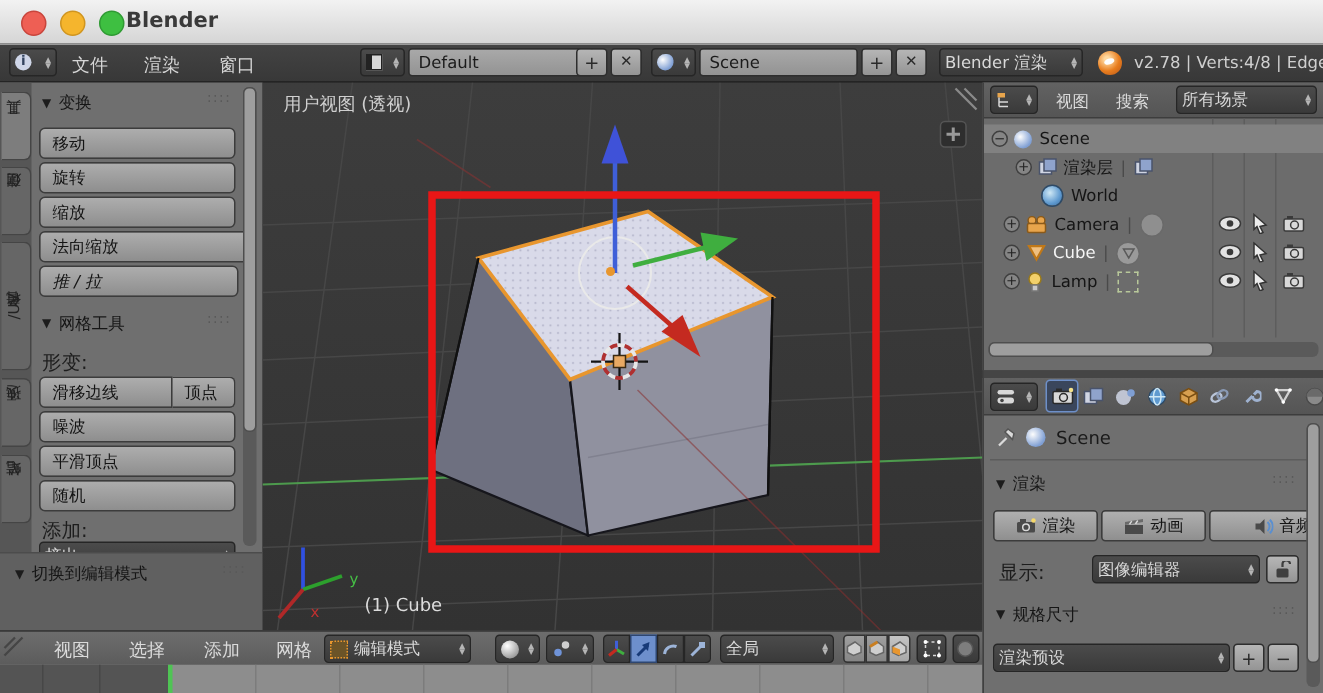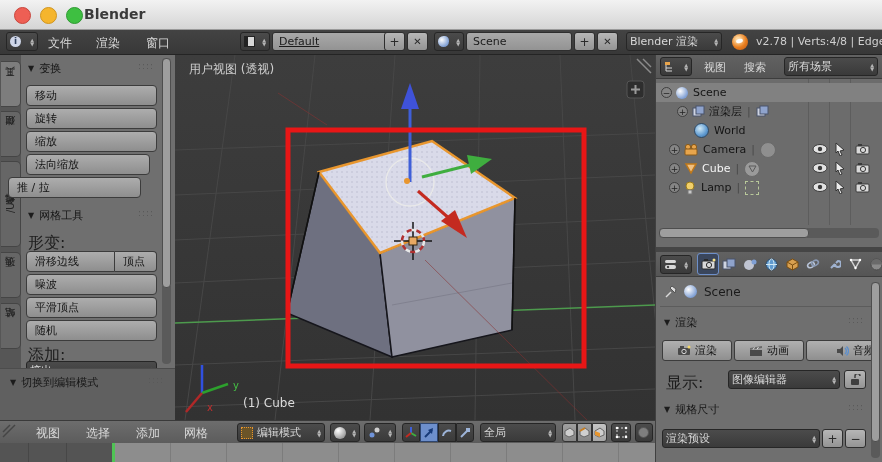--- a/index.html
+++ b/index.html
@@ -31,21 +31,21 @@
     writing-mode:vertical-rl;transform:rotate(180deg);display:flex;align-items:center;justify-content:center;
     border:1px solid #454545;border-right:none;box-sizing:border-box;}
   .vtab.active{background:#7d7d7d;}
   .ph{color:#161616;font-size:11px;display:flex;align-items:center;}
   .caret{font-size:8px;margin-right:5px;color:#1c1c1c;}
   .caret::before{content:"▼";}
   .grip{color:#595959;font-size:9px;letter-spacing:1px;}
   .grip::before{content:"::::";}
   .toolbtn{background:linear-gradient(#adadad,#8e8e8e);border:1px solid #3c3c3c;border-radius:4px;
     color:#141414;font-size:11px;display:flex;align-items:center;padding:0 8px;height:21px;box-sizing:border-box;}
-  .shelf-label{color:#1d1d1d;font-size:16px;}
+  .shelf-label{color:#1d1d1d;font-size:13px;}
   #opbar{left:0;top:313px;width:175px;height:52px;background:#606060;border-top:1px solid #4c4c4c;box-sizing:border-box;}
   .scroll-v{background:#5a5a5a;border-radius:4px;}
   .thumb{background:#9e9e9e;border-radius:4px;border:1px solid #4e4e4e;box-sizing:border-box;}
   
   #vheader{left:0;top:420px;width:655px;height:23px;background:linear-gradient(#6d6d6d,#5c5c5c);
     border-top:1px solid #3a3a3a;box-sizing:border-box;}
   .hmenu{color:#dadada;font-size:12px;}
   .hbtn{background:linear-gradient(#4b4b4b,#3a3a3a);border:1px solid #262626;display:flex;align-items:center;justify-content:center;height:19px;box-sizing:border-box;}
   .hbtn-light{background:linear-gradient(#9f9f9f,#868686);border:1px solid #333;display:flex;align-items:center;justify-content:center;height:19px;box-sizing:border-box;}
   
@@ -82,21 +82,21 @@
   </div>
   <div class="abs menu-item" style="left:48px;top:5px;">文件</div>
   <div class="abs menu-item" style="left:96px;top:5px;">渲染</div>
   <div class="abs menu-item" style="left:146px;top:5px;">窗口</div>
   <div class="abs menu-item" style="left:188px;top:5px;margin-top:32px;">帮助</div>
 
   <div class="abs dd" style="left:240px;top:2px;width:30px;">
     <span style="width:11px;height:11px;background:#d8d8d8;border:1px solid #222;display:inline-block;box-sizing:border-box;border-left-width:4px;"></span>
     <span class="st"></span>
   </div>
-  <div class="abs lfield" style="left:272px;top:2px;width:124px;text-decoration:underline;">Default</div>
+  <div class="abs lfield" style="left:272px;top:2px;width:124px;">Default</div>
   <div class="abs lbtn" style="left:384px;top:2px;width:21px;">+</div>
   <div class="abs lbtn" style="left:407px;top:2px;width:21px;font-size:10px;">✕</div>
 
   <div class="abs dd" style="left:434px;top:2px;width:30px;">
     <span style="width:11px;height:11px;display:inline-block;border-radius:50% 40% 50% 50%;background:radial-gradient(circle at 35% 35%,#fdfdfd,#7f9fd4 70%);"></span>
     <span class="st"></span>
   </div>
   <div class="abs lfield" style="left:466px;top:2px;width:106px;">Scene</div>
   <div class="abs lbtn" style="left:574px;top:2px;width:21px;">+</div>
   <div class="abs lbtn" style="left:597px;top:2px;width:21px;font-size:10px;">✕</div>
@@ -120,22 +120,22 @@
   <div class="abs vtab" style="top:248px;height:46px;">蜡笔</div>
 
   <div class="abs ph" style="left:28px;top:6px;">
     <span class="caret"></span>
     <span>变换</span>
   </div>
   <div class="abs grip" style="left:138px;top:6px;"></div>
   <div class="abs toolbtn" style="left:26px;top:30px;width:131px;">移动</div>
   <div class="abs toolbtn" style="left:26px;top:53px;width:131px;">旋转</div>
   <div class="abs toolbtn" style="left:26px;top:76px;width:131px;">缩放</div>
-  <div class="abs toolbtn" style="left:26px;top:99px;width:124px;">法向缩放</div>
-  <div class="abs toolbtn" style="left:8px;top:122px;width:133px;">推 / 拉</div>
+  <div class="abs toolbtn" style="left:26px;top:99px;width:143px;">法向缩放</div>
+  <div class="abs toolbtn" style="left:26px;top:122px;width:133px;font-style:italic;">推 / 拉</div>
 
   <div class="abs ph" style="left:28px;top:153px;">
     <span class="caret"></span>
     <span>网格工具</span>
   </div>
   <div class="abs grip" style="left:138px;top:153px;"></div>
   <div class="abs shelf-label" style="left:28px;top:178px;">形变:</div>
   <div class="abs toolbtn" style="left:26px;top:196px;width:89px;border-radius:4px 0 0 4px;">滑移边线</div>
   <div class="abs toolbtn" style="left:115px;top:196px;width:42px;border-radius:0 4px 4px 0;border-left:none;">顶点</div>
   <div class="abs toolbtn" style="left:26px;top:219px;width:131px;">噪波</div>
@@ -249,21 +249,21 @@
 <div id="vheader" class="abs">
   <svg class="abs" style="left:2px;top:3px;" width="16" height="16">
     <line x1="1" y1="8" x2="8" y2="1" stroke="#454545" stroke-width="1.5"></line>
     <line x1="1" y1="13" x2="13" y2="1" stroke="#454545" stroke-width="1.5"></line>
   </svg>
   <div class="abs hmenu" style="left:36px;top:4px;">视图</div>
   <div class="abs hmenu" style="left:86px;top:4px;">选择</div>
   <div class="abs hmenu" style="left:136px;top:4px;">添加</div>
   <div class="abs hmenu" style="left:184px;top:4px;">网格</div>
 
-  <div class="abs dd" style="left:237px;top:2px;width:88px;">
+  <div class="abs dd" style="left:216px;top:2px;width:98px;">
     <span style="width:10px;height:10px;border:1px dotted #e8962e;display:inline-block;margin-right:4px;background:#6b5428;"></span>
     <span>编辑模式</span>
     <span class="st"></span>
   </div>
   <div class="abs dd" style="left:330px;top:2px;width:30px;">
     <span style="width:12px;height:12px;border-radius:50%;background:radial-gradient(circle at 35% 30%,#fff,#9a9a9a 75%);display:inline-block;"></span>
     <span class="st"></span>
   </div>
   <div class="abs dd" style="left:364px;top:2px;width:32px;">
     <svg width="13" height="13">

